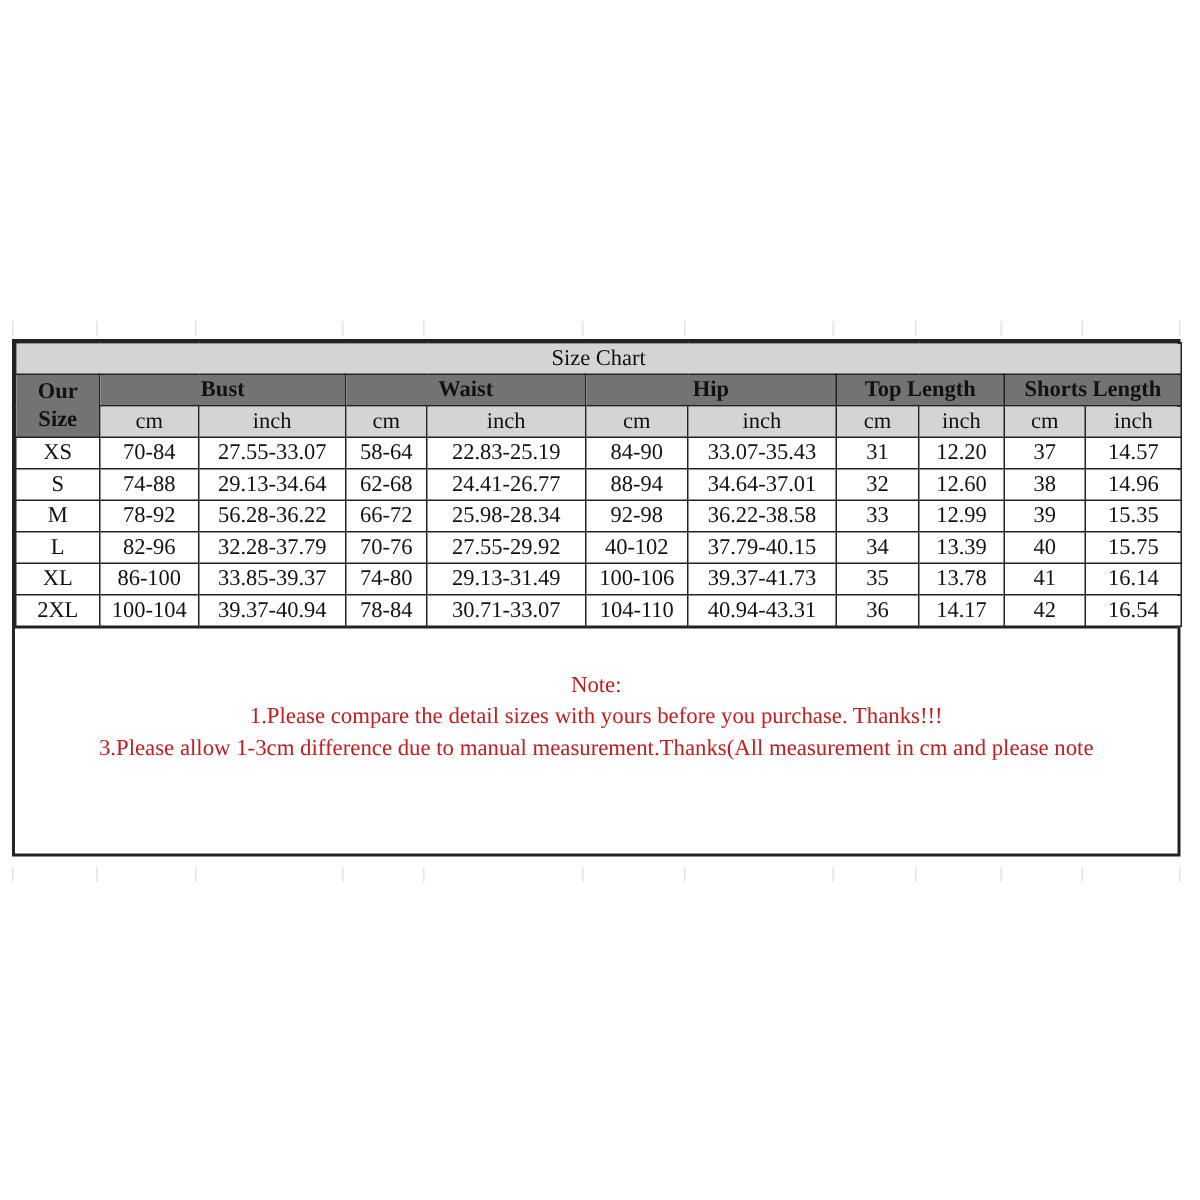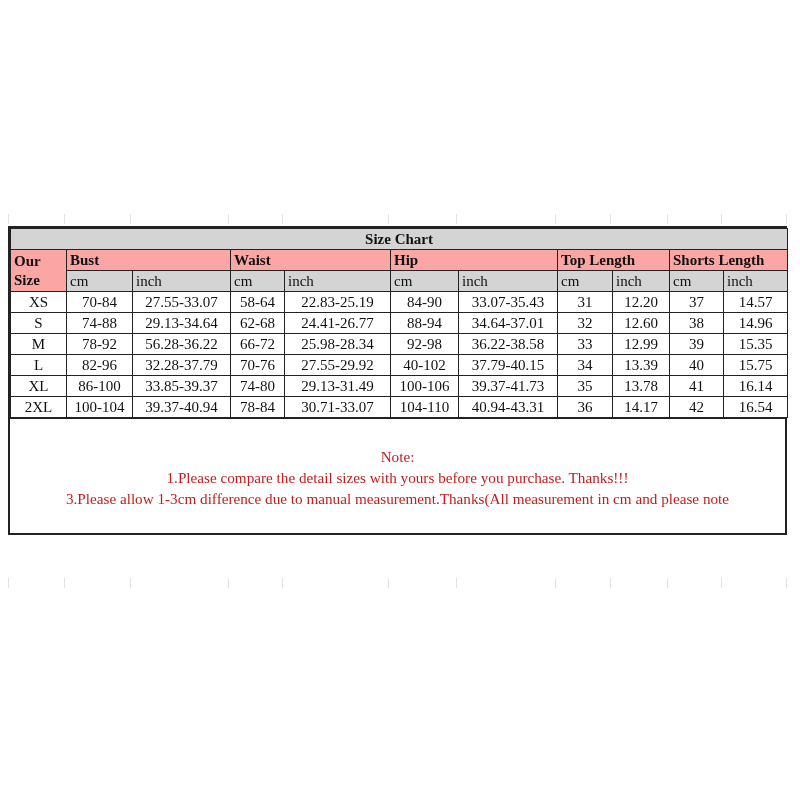--- a/index.html
+++ b/index.html
@@ -4,26 +4,26 @@
 <style>
   html, body { margin: 0; padding: 0; background: #ffffff; }
   body { width: 800px; height: 800px; position: relative; overflow: hidden;
          font-family: "Liberation Serif", serif; color: #111; }
   .ghost-grid { position: absolute; left: 8px; top: 214px; width: 779px; height: 10px; }
   .ghost-grid span, .ghost-bottom span { position: absolute; top: 0; width: 1px; height: 10px; background: #e3e3e3; }
   .ghost-bottom { position: absolute; left: 8px; top: 578px; width: 779px; height: 8px; }
   .sheet { position: absolute; left: 8px; top: 226px; width: 779px; border: 2px solid #222; box-sizing: border-box; }
   table.size { border-collapse: collapse; width: 100%; table-layout: fixed; font-size: 15px; }
   table.size td, table.size th { border: 1.5px solid #222; padding: 0 3px; height: 20px; line-height: 19px; white-space: nowrap; overflow: hidden; }
-  .title-row th { background: #d4d4d4; font-weight: bold; text-align: center; height: 19px; font-size: 15px; }
-  .hdr th { background: #fca5a5; font-weight: bold; text-align: left; font-size: 15px; }
-  .sub td { background: #d4d4d4; text-align: left; font-weight: normal; }
+  .title-row th { background: #d4d4d4; font-weight: normal; text-align: center; height: 19px; font-size: 15px; }
+  .hdr th { background: #737373; font-weight: bold; text-align: center; font-size: 15px; }
+  .sub td { background: #d4d4d4; text-align: center; font-weight: normal; }
   .our-size { line-height: 20px; }
   tbody.data td { text-align: center; background: #fff; }
-  .note { height: 115px; border-top: 1.5px solid #222; text-align: center; color: #c21d1d; font-size: 15.2px; line-height: 21px; padding-top: 27px; box-sizing: border-box; }
+  .note { height: 151px; border-top: 1.5px solid #222; text-align: center; color: #c21d1d; font-size: 15.2px; line-height: 21px; padding-top: 27px; box-sizing: border-box; }
   .note div { white-space: nowrap; }
 </style>
 </head>
 <body>
 
 <div class="ghost-grid">
   <span style="left:0"></span>
     <span style="left:56px"></span>
     <span style="left:122px"></span>
     <span style="left:220px"></span>

